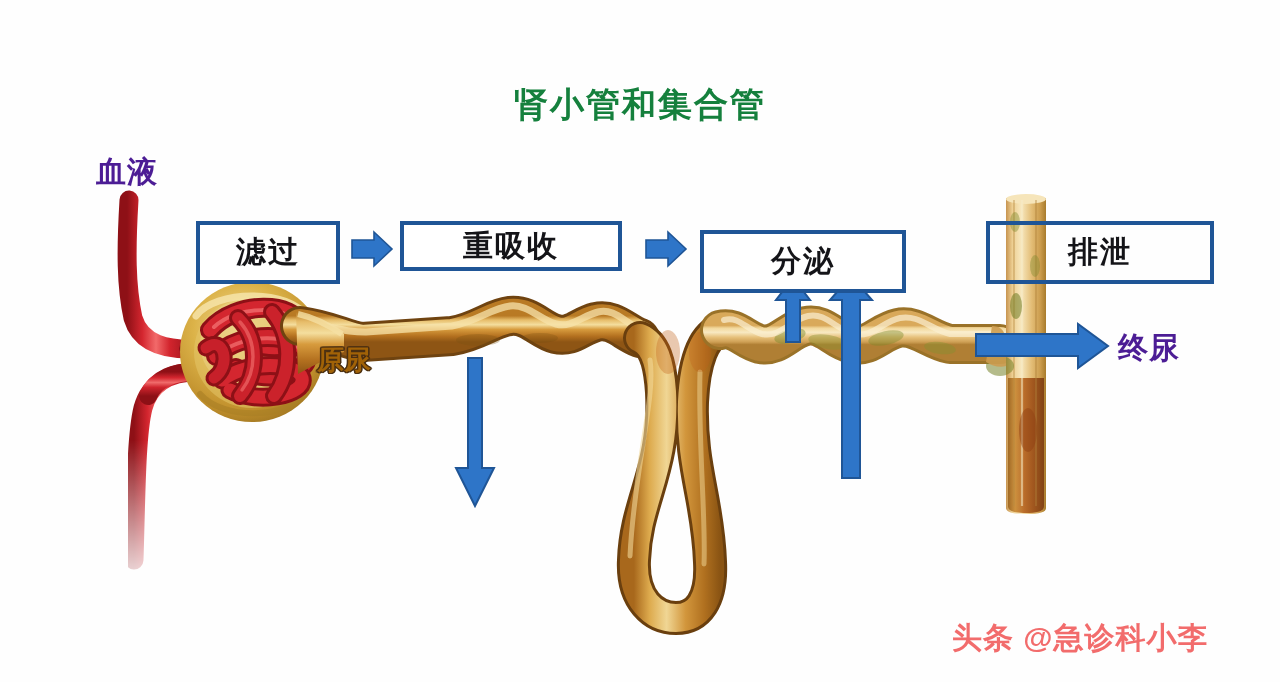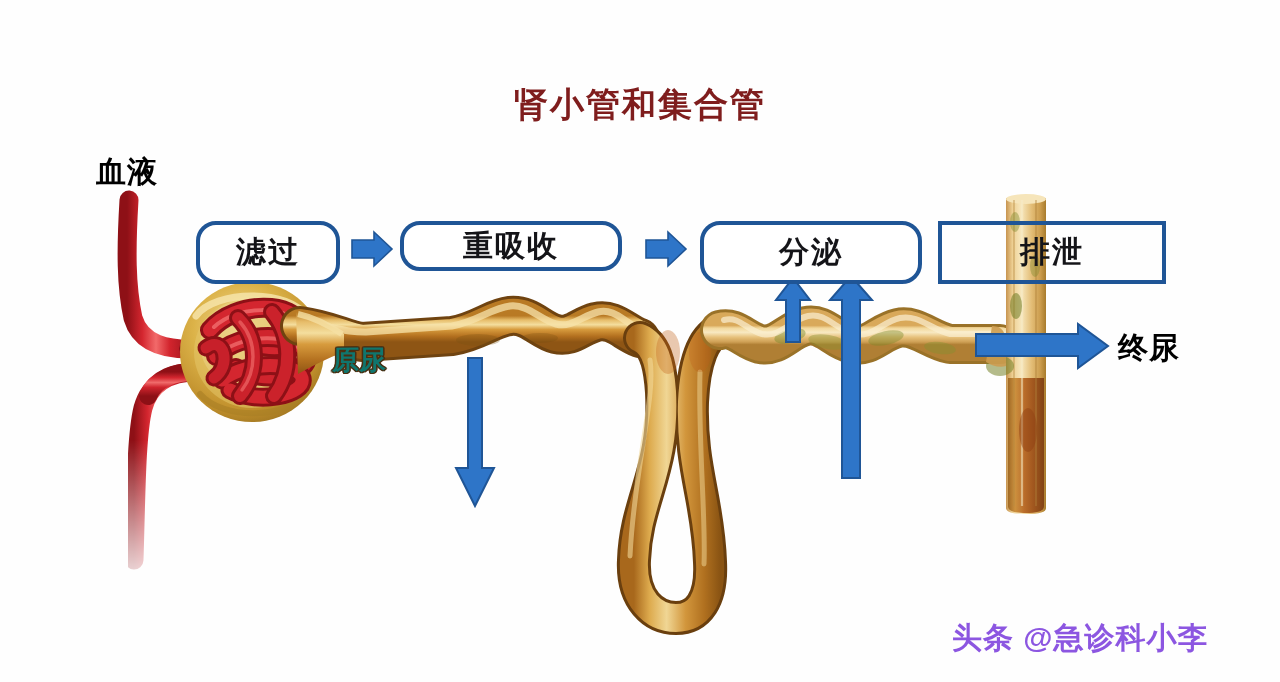--- a/index.html
+++ b/index.html
@@ -10,38 +10,38 @@
     overflow:hidden;
     position:relative;
   }
   #stage{position:absolute;left:0;top:0;width:1280px;height:682px;background:#fefefe;}
   .abs{position:absolute;}
 
   
   #title{
     left:0;top:82px;width:1280px;
     text-align:center;
-    font-size:34px;font-weight:700;color:#7f1d1d;
+    font-size:34px;font-weight:700;color:#15803d;
     letter-spacing:2px;
   }
 
   
   .label{
-    font-size:30px;font-weight:700;color:#000000;
+    font-size:30px;font-weight:700;color:#4c1d95;
     letter-spacing:1px;white-space:nowrap;
   }
   #label-blood{left:96px;top:152px;}
   #label-glomerulus{left:197px;top:440px;}
   #label-final-urine{left:1118px;top:328px;font-family:Liberation Serif, serif;}
 
   
   #label-primary-urine{
-    left:332px;top:342px;
+    left:317px;top:342px;
     font-size:27px;font-weight:700;
-    color:#0f766e;
+    color:#a16207;
     letter-spacing:0px;
     text-shadow:
        1.4px 0 0 #4a2f12, -1.4px 0 0 #4a2f12,
        0 1.4px 0 #4a2f12, 0 -1.4px 0 #4a2f12,
        1px 1px 0 #4a2f12, -1px 1px 0 #4a2f12,
        1px -1px 0 #4a2f12, -1px -1px 0 #4a2f12;
     white-space:nowrap;
   }
 
   
@@ -50,31 +50,31 @@
     border:4px solid #1f5596;
     background:transparent;
     display:flex;align-items:center;justify-content:center;
     font-size:30px;font-weight:700;color:#141418;
     letter-spacing:2px;
     z-index:6;
   }
   .pbox .ptext{position:relative;z-index:7;}
   #box0{left:196px;top:221px;width:144px;height:63px;}
   #box1{left:400px;top:221px;width:222px;height:50px;font-family:Liberation Mono, monospace;}
-  #box2{left:700px;top:221px;width:222px;height:63px;text-align:center;}
+  #box2{left:700px;top:230px;width:206px;height:63px;text-align:center;}
   #box3{left:938px;top:221px;width:228px;height:63px;}
   
-  #box0,#box1,#box2{background:#ffffff;border-radius:20px;}
-  #box3{background:transparent;}
+  #box0,#box1,#box2{background:#ffffff;}
+  #box3{background:transparent;margin-left:48px;}
 
   
   #watermark{
     left:952px;top:618px;
     font-size:30px;font-weight:700;
-    color:#6d28d9;
+    color:#ef4444;
     opacity:.78;
     letter-spacing:1px;
     white-space:nowrap;
     text-shadow:0 1px 0 #ffffff;
   }
 
   svg{display:block;}
   #art{position:absolute;left:0;top:0;}
 </style>
 </head>

